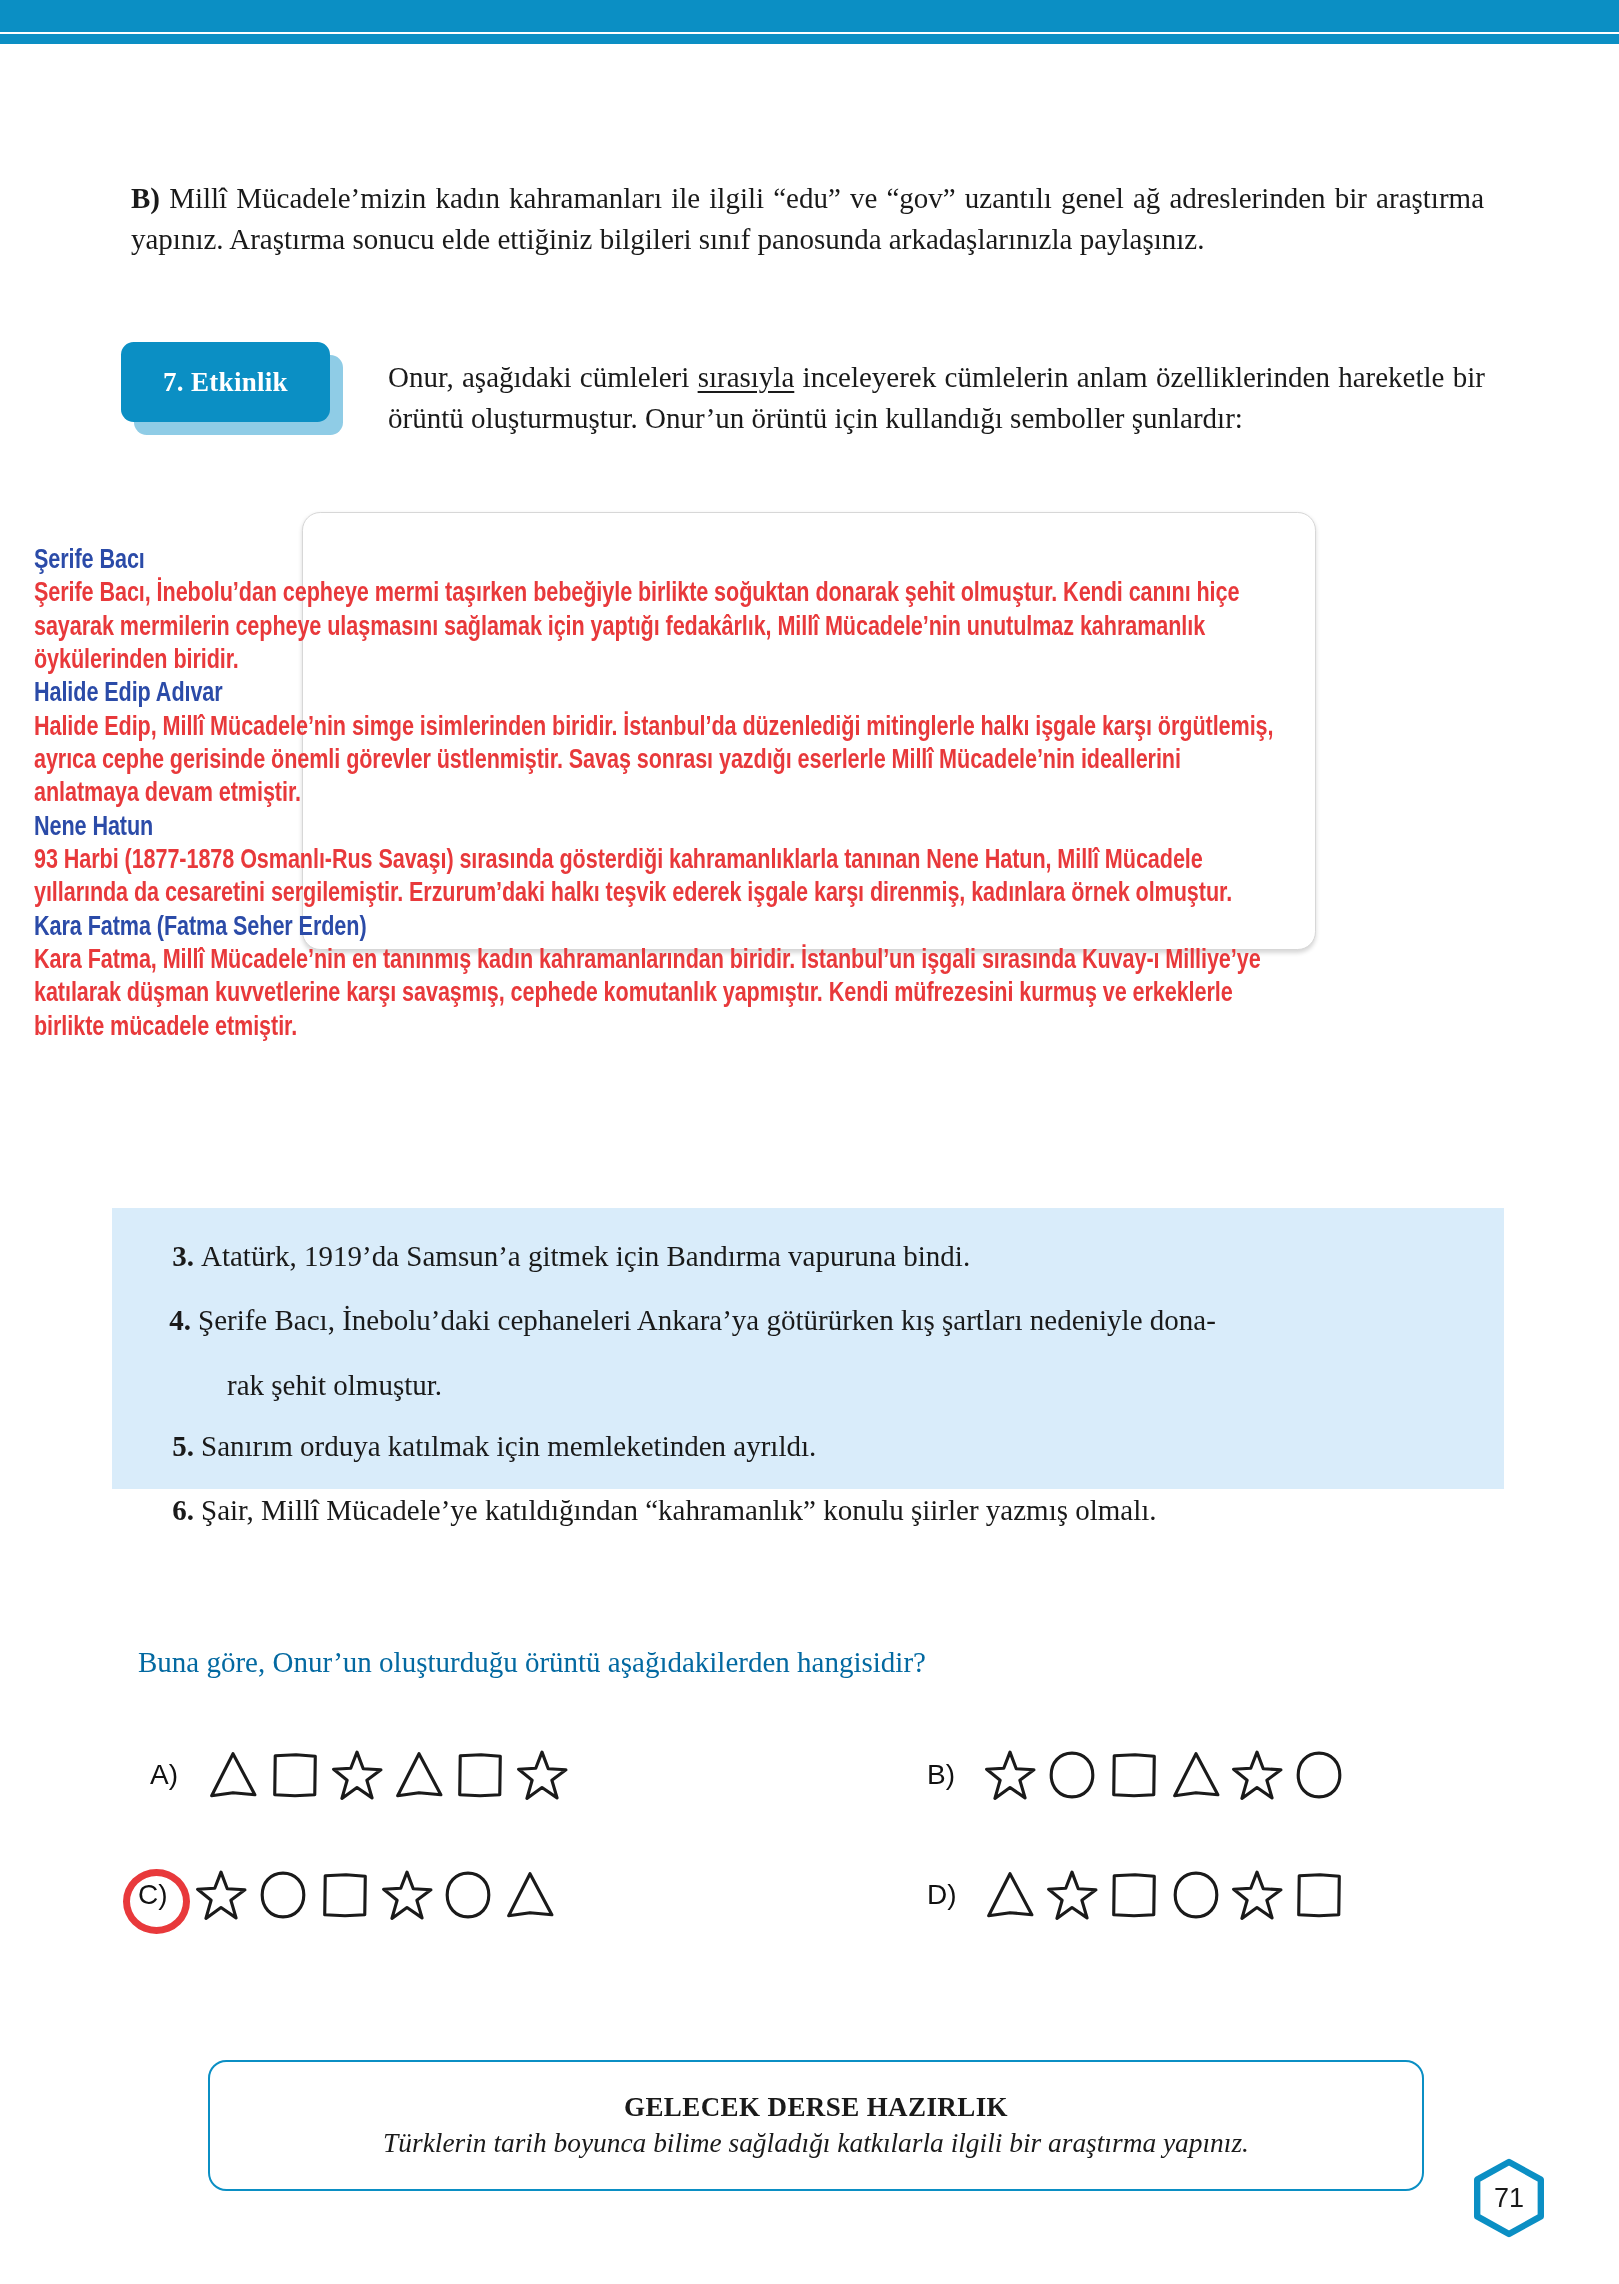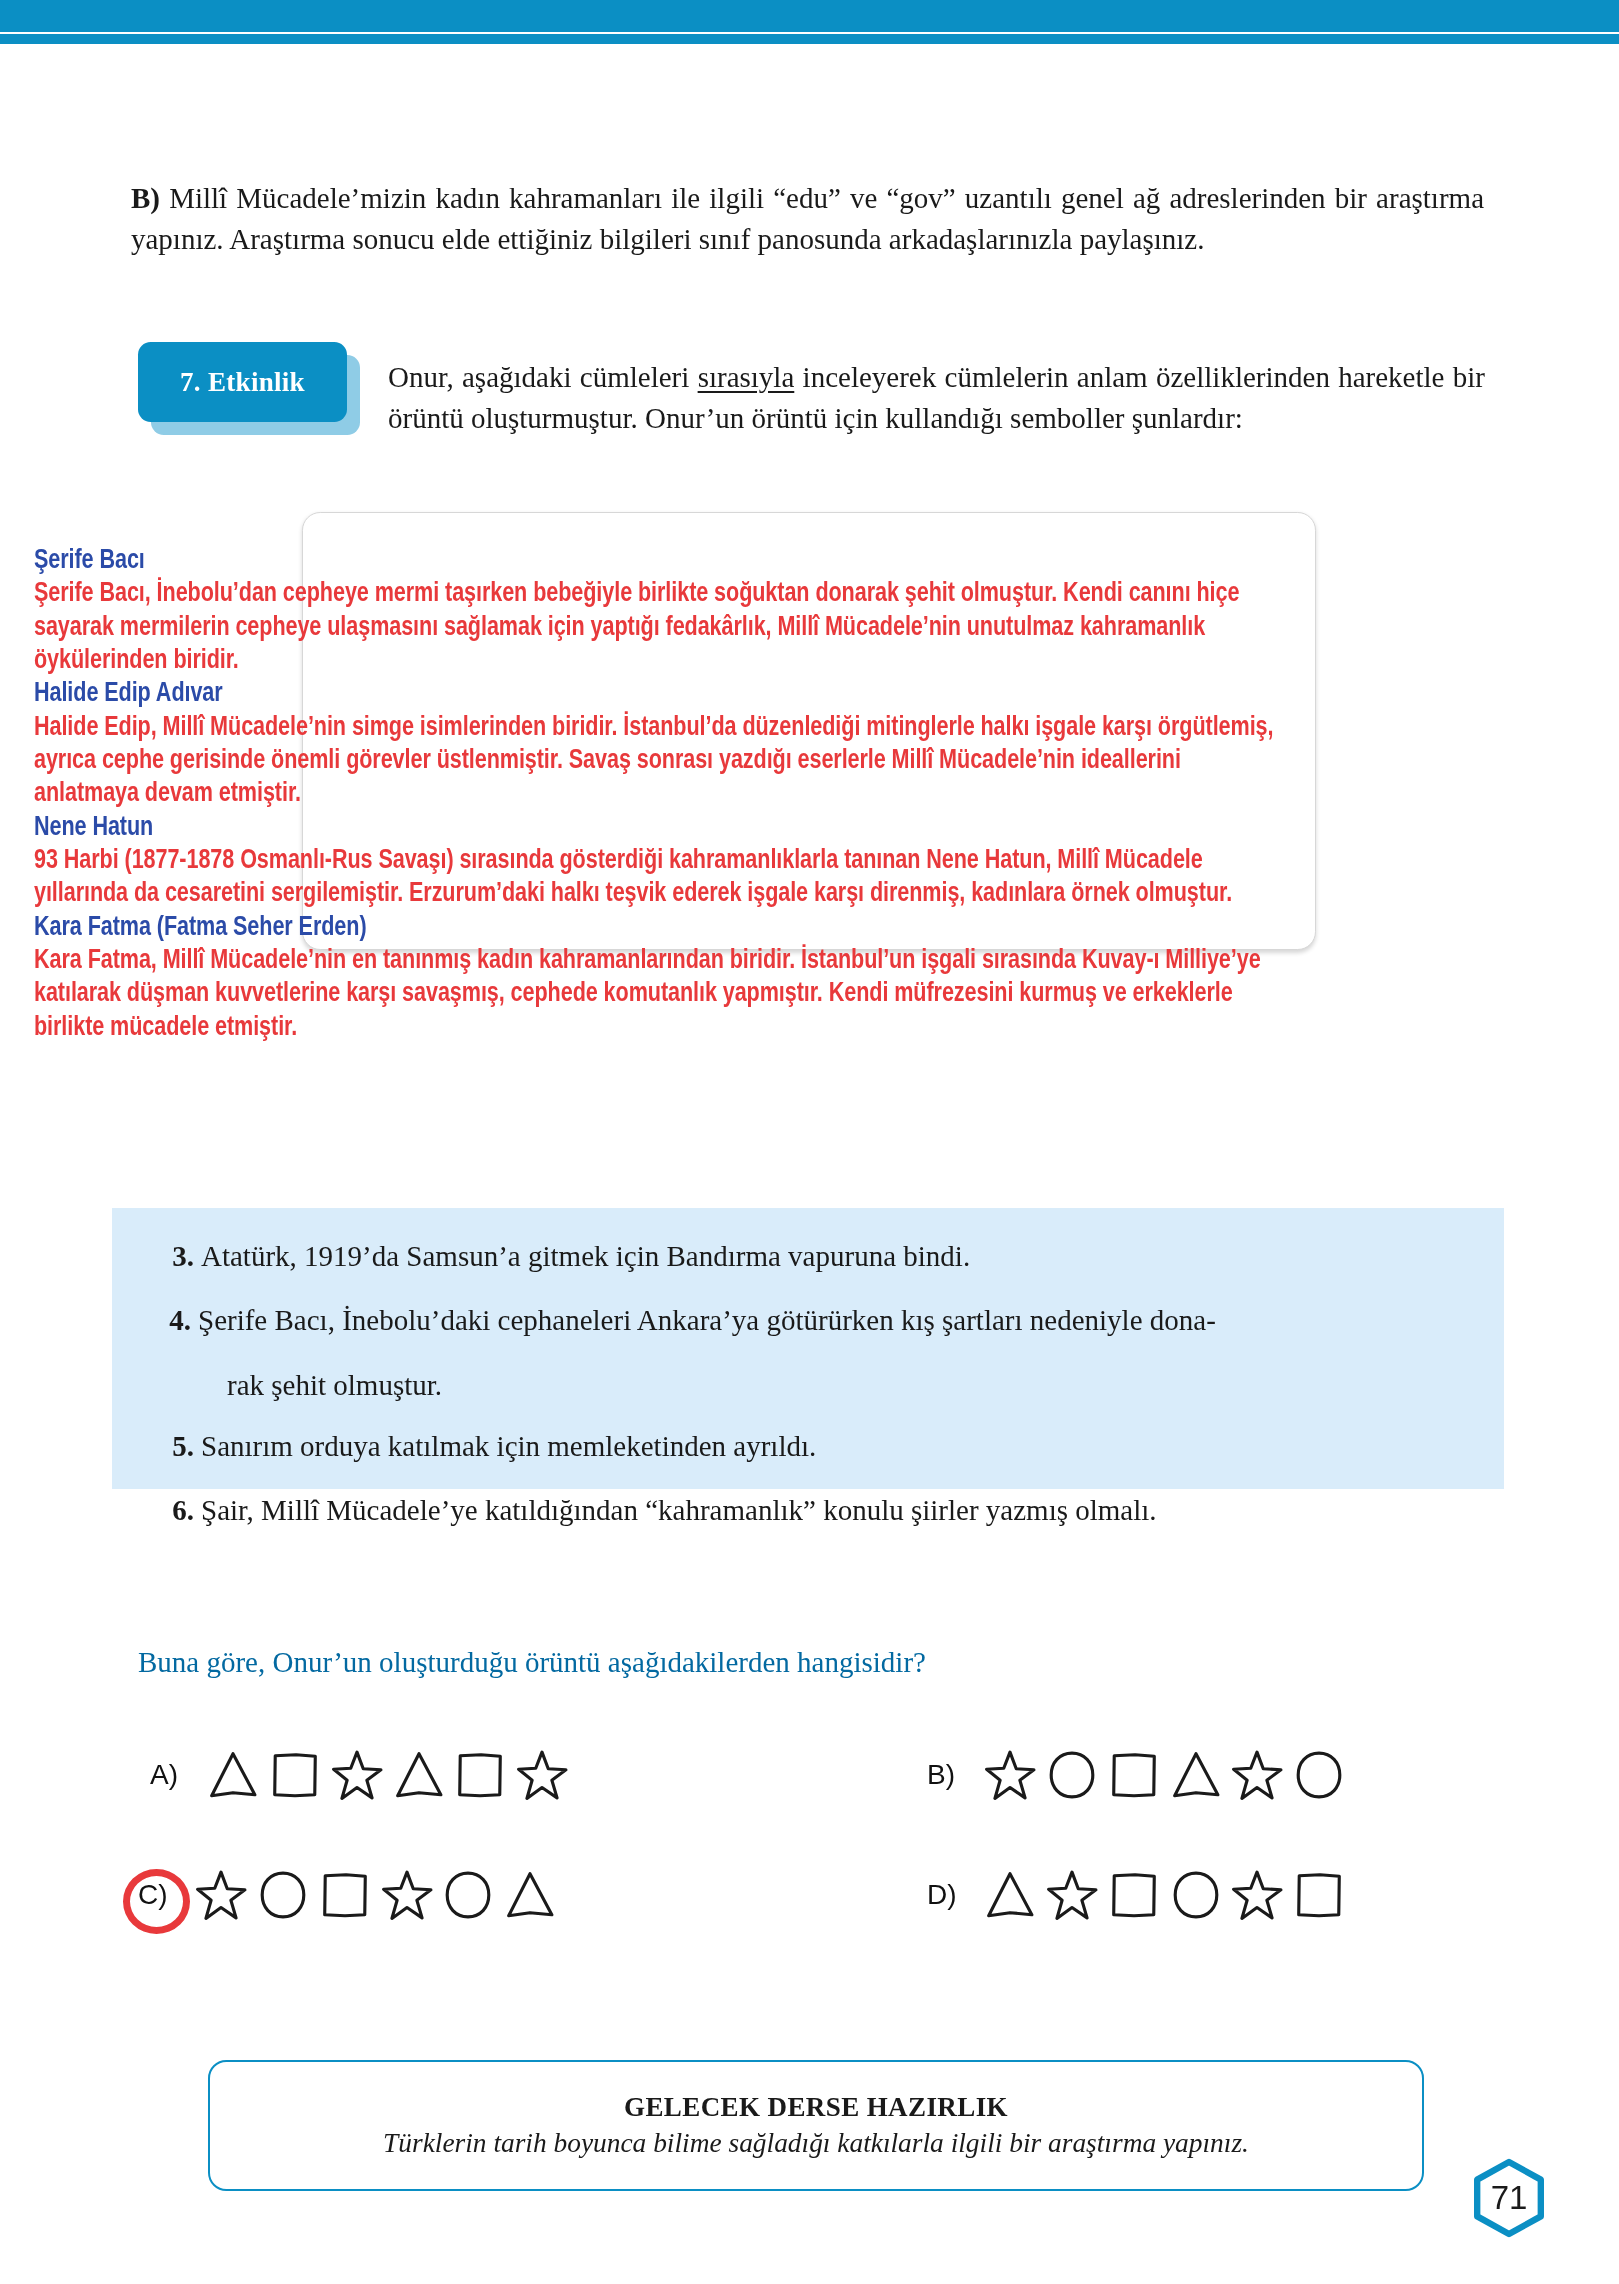--- a/index.html
+++ b/index.html
@@ -49,21 +49,21 @@
     text-justify: inter-word;
     font-family: "Liberation Serif", serif;
   }
   .para-b .lead {
     font-weight: bold;
   }
 
   
   .etkinlik-wrap {
     position: absolute;
-    left: 138px;
+    left: 121px;
     top: 342px;
     width: 222px;
     height: 106px;
   }
   .etkinlik-shadow {
     position: absolute;
     left: 12.7px; top: 12.7px;
     width: 209px; height: 80px;
     background: #8fcce6;
     border-radius: 12.7px;
@@ -257,21 +257,21 @@
     height: 82px;
   }
   .pageno svg { display: block; }
   .pageno .numtxt {
     position: absolute;
     left: 0; top: 0;
     width: 82px; height: 82px;
     display: flex;
     align-items: center;
     justify-content: center;
-    font-size: 33px;
+    font-size: 27px;
     color: #1a1a1a;
     font-family: "Liberation Sans", sans-serif;
   }
 </style>
 </head>
 <body>
 
 <div class="page">
 
   <div class="hdr-thick"></div>

